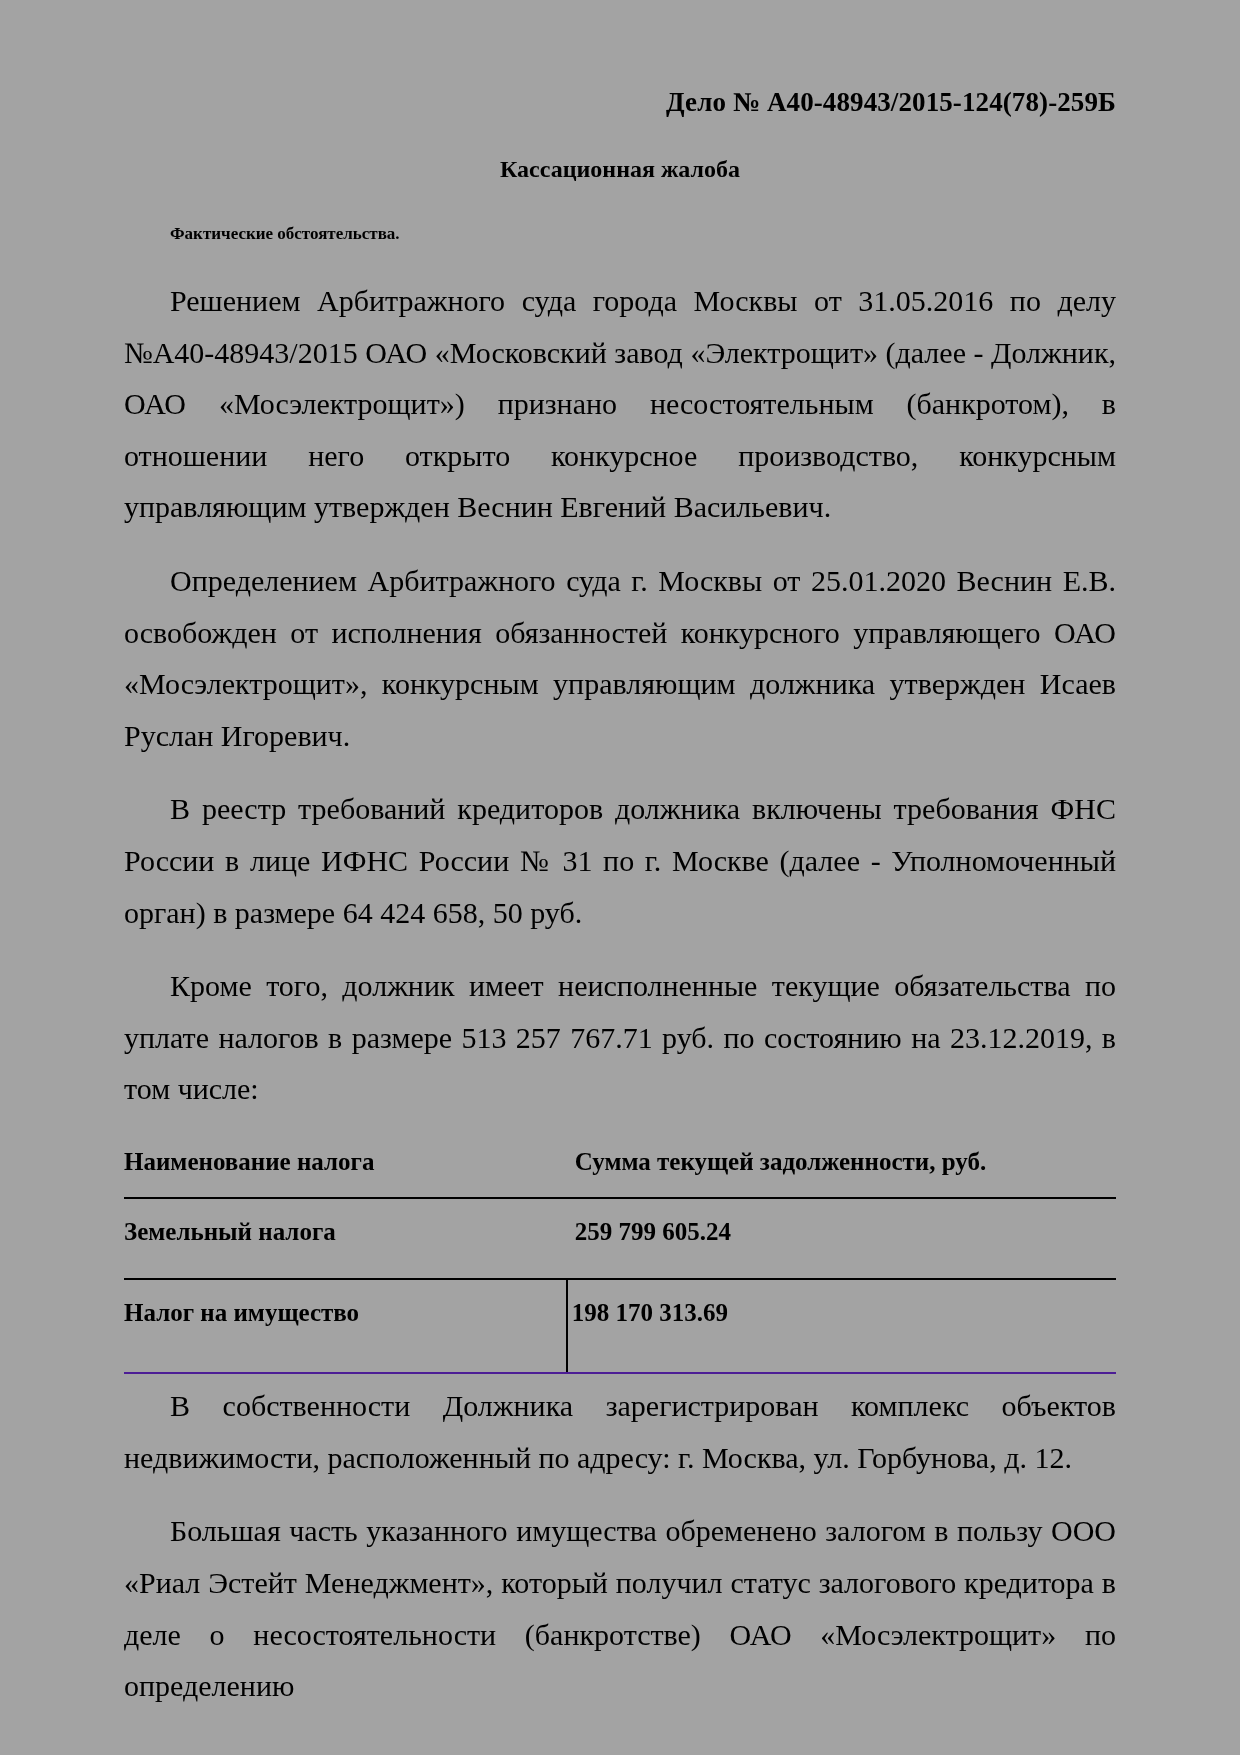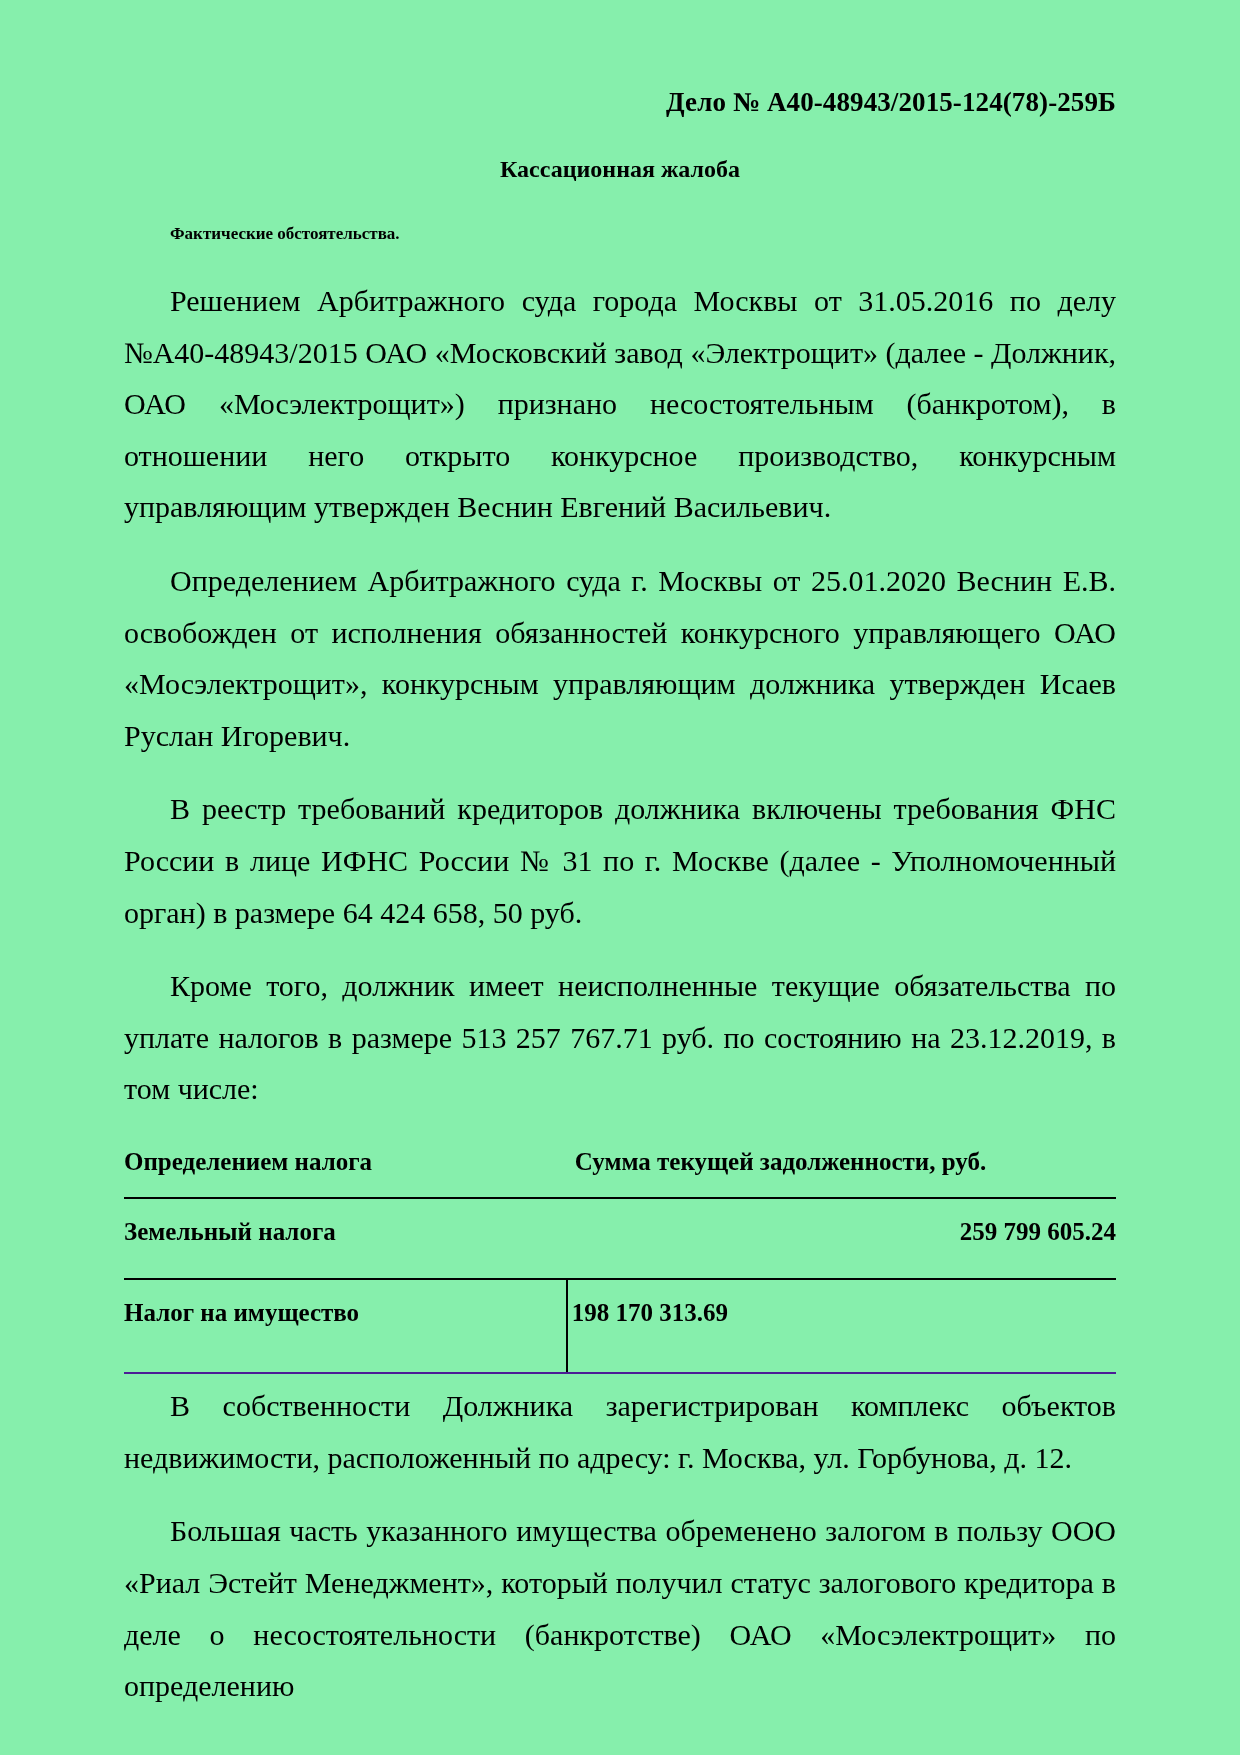--- a/index.html
+++ b/index.html
@@ -10,21 +10,21 @@
   }
   body {
     font-family: "Liberation Serif", "DejaVu Serif", serif;
     color: #000000;
   }
   .page {
     position: relative;
     width: 1240px;
     height: 1755px;
     margin: 0 auto;
-    background: #86efac;
+    background: #a3a3a3;
     box-sizing: border-box;
     padding: 86px 124px 40px 124px;
     overflow: hidden;
   }
   .doc-header {
     text-align: right;
     font-weight: bold;
     font-size: 27px;
     line-height: 1.25;
     letter-spacing: 0.1px;
@@ -78,21 +78,21 @@
   .th-row th {
     padding: 0 0 18px 0;
     border-bottom: 2px solid #000;
   }
   .th-row th.col-sum { padding-left: 8px; }
 
   .row-1 td {
     padding: 16px 0 30px 0;
     border-bottom: 2px solid #000;
   }
-  .row-1 td.col-sum { padding-left: 8px; text-align: right; }
+  .row-1 td.col-sum { padding-left: 8px; }
 
   .row-2 td {
     padding: 16px 0 42px 0;
     border-bottom: 2px solid #4c1d95;
   }
   .row-2 td.col-sum {
     border-left: 2px solid #000;
     padding-left: 4px;
   }
   .after-table { margin-top: 8px; }
@@ -112,21 +112,21 @@
 
   <p class="body-par">Определением Арбитражного суда г. Москвы от 25.01.2020 Веснин Е.В. освобожден от исполнения обязанностей конкурсного управляющего ОАО «Мосэлектрощит», конкурсным управляющим должника утвержден Исаев Руслан Игоревич.</p>
 
   <p class="body-par">В реестр требований кредиторов должника включены требования ФНС России в лице ИФНС России № 31 по г. Москве (далее - Уполномоченный орган) в размере 64 424 658, 50 руб.</p>
 
   <p class="body-par">Кроме того, должник имеет неисполненные текущие обязательства по уплате налогов в размере 513 257 767.71 руб. по состоянию на 23.12.2019, в том числе:</p>
 
   <table class="tax-table">
     <thead>
       <tr class="th-row">
-        <th class="col-name">Определением налога</th>
+        <th class="col-name">Наименование налога</th>
         <th class="col-sum">Сумма текущей задолженности, руб.</th>
       </tr>
     </thead>
     <tbody>
       <tr class="row-1">
         <td class="col-name">Земельный налога</td>
         <td class="col-sum">259 799 605.24</td>
       </tr>
       <tr class="row-2">
         <td class="col-name">Налог на имущество</td>

